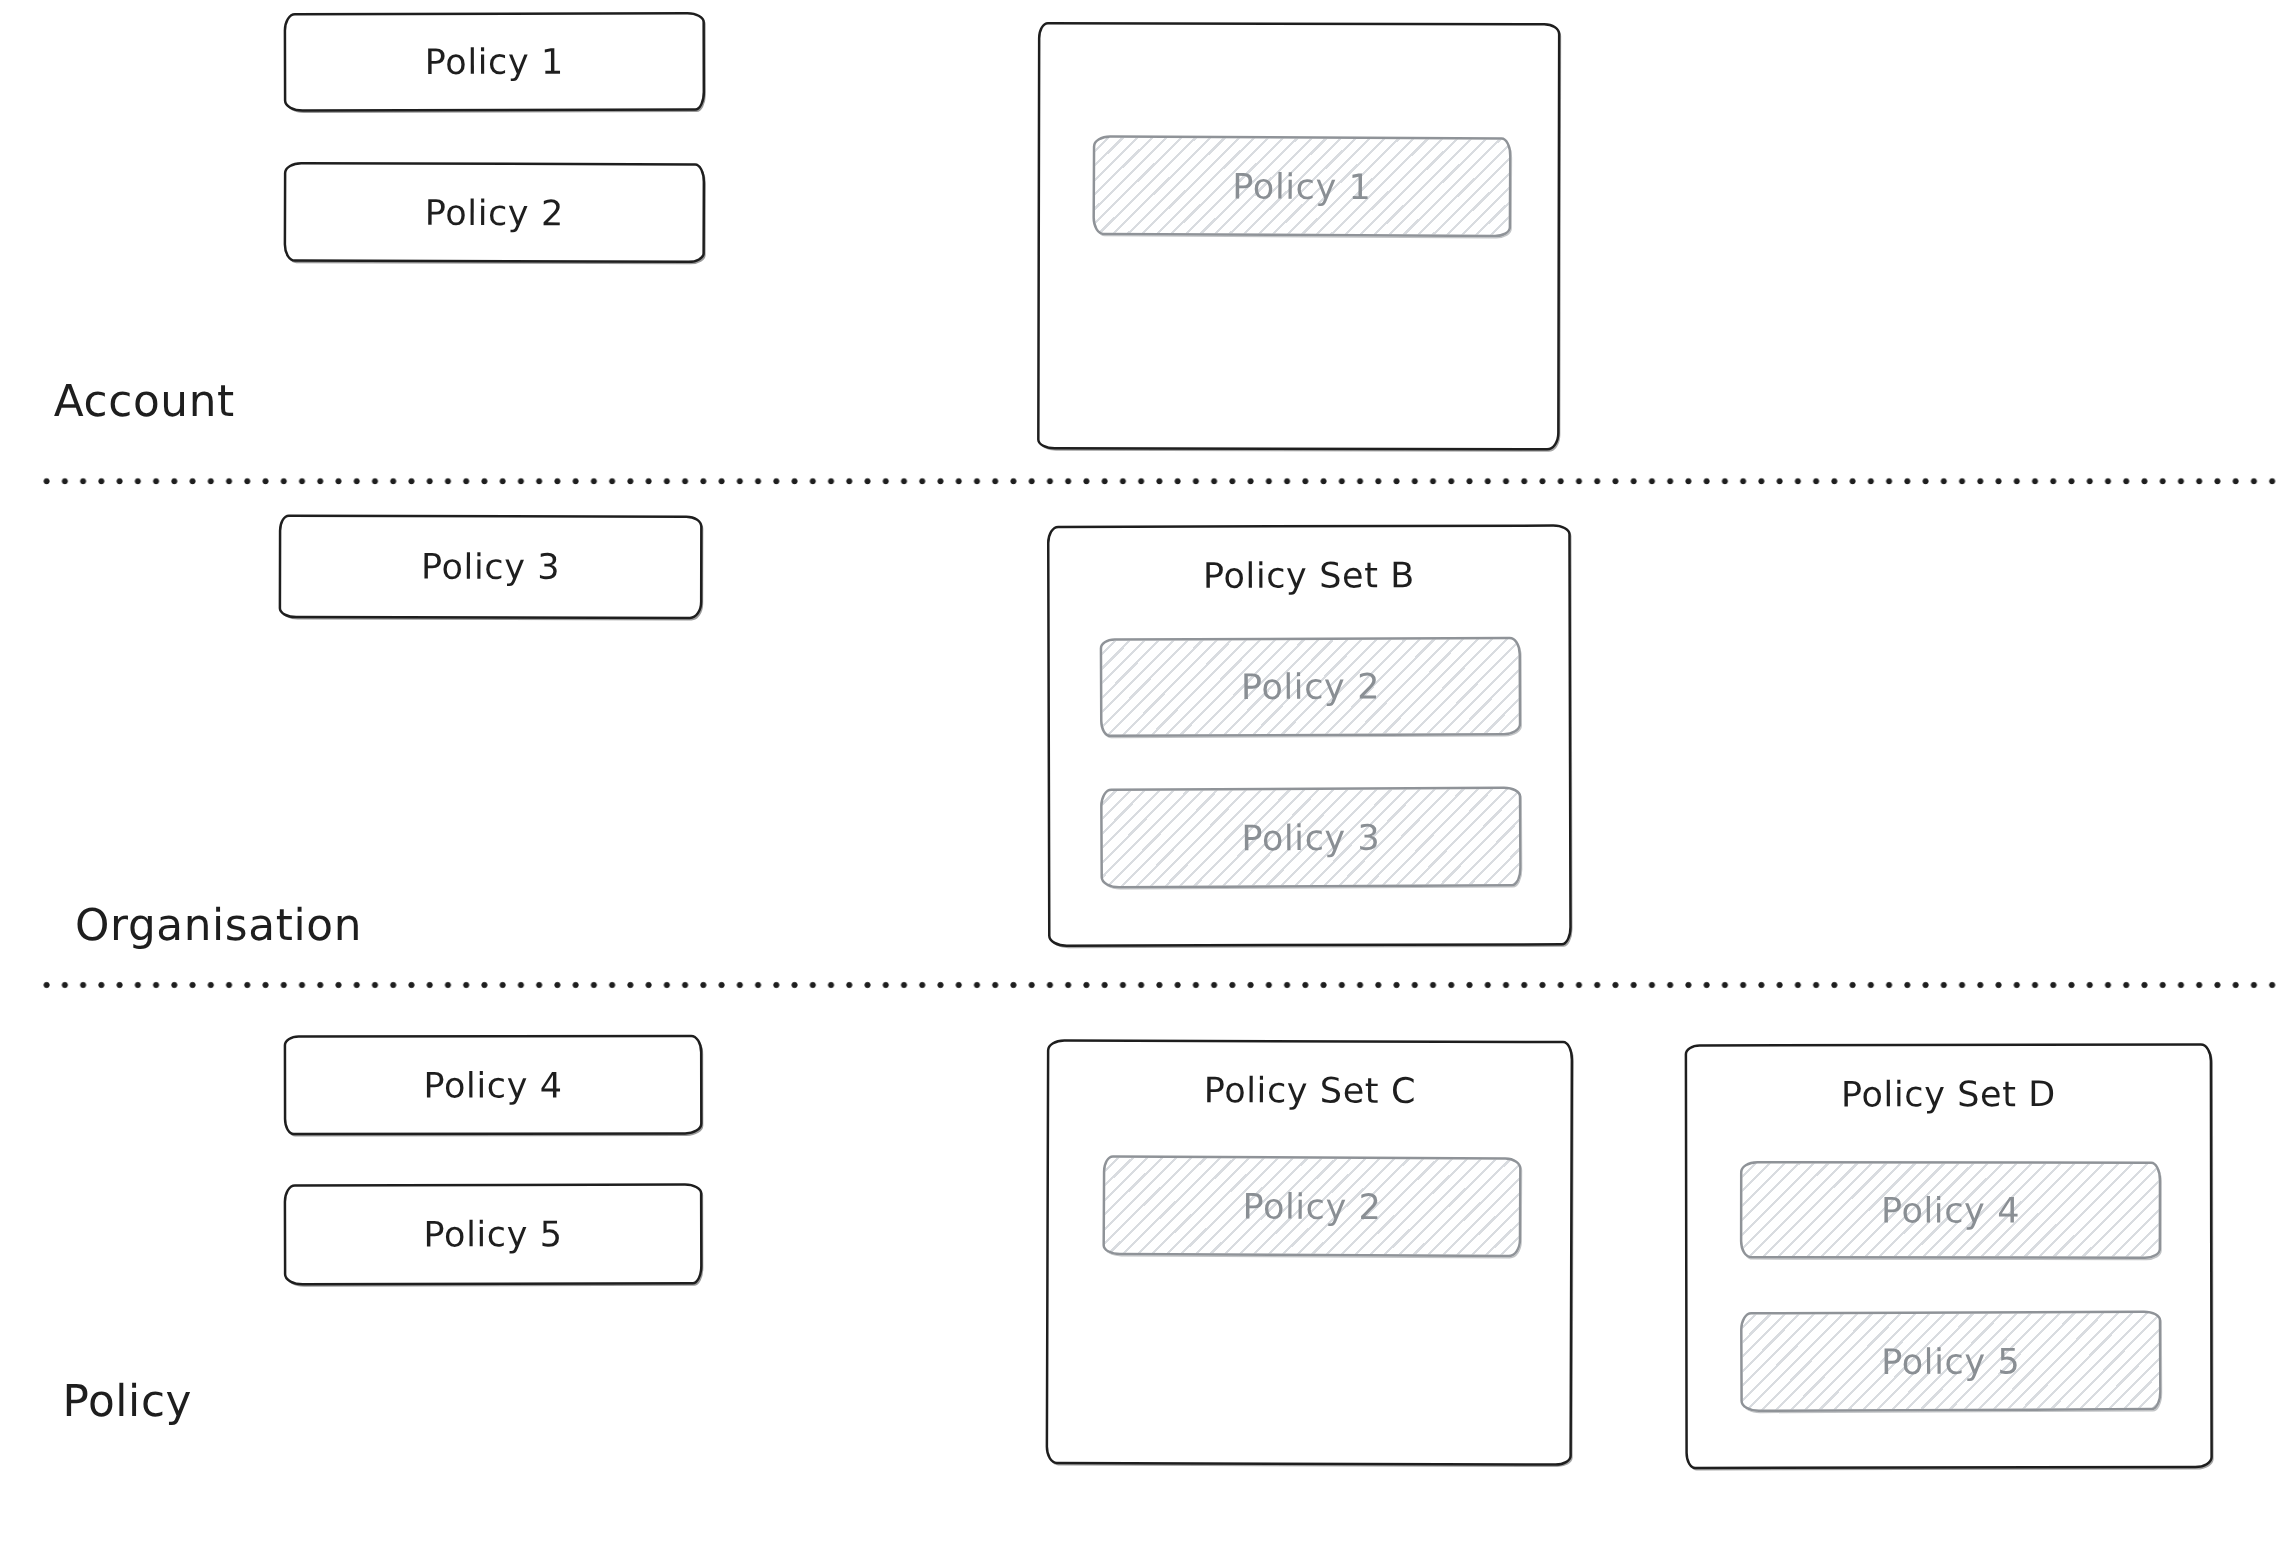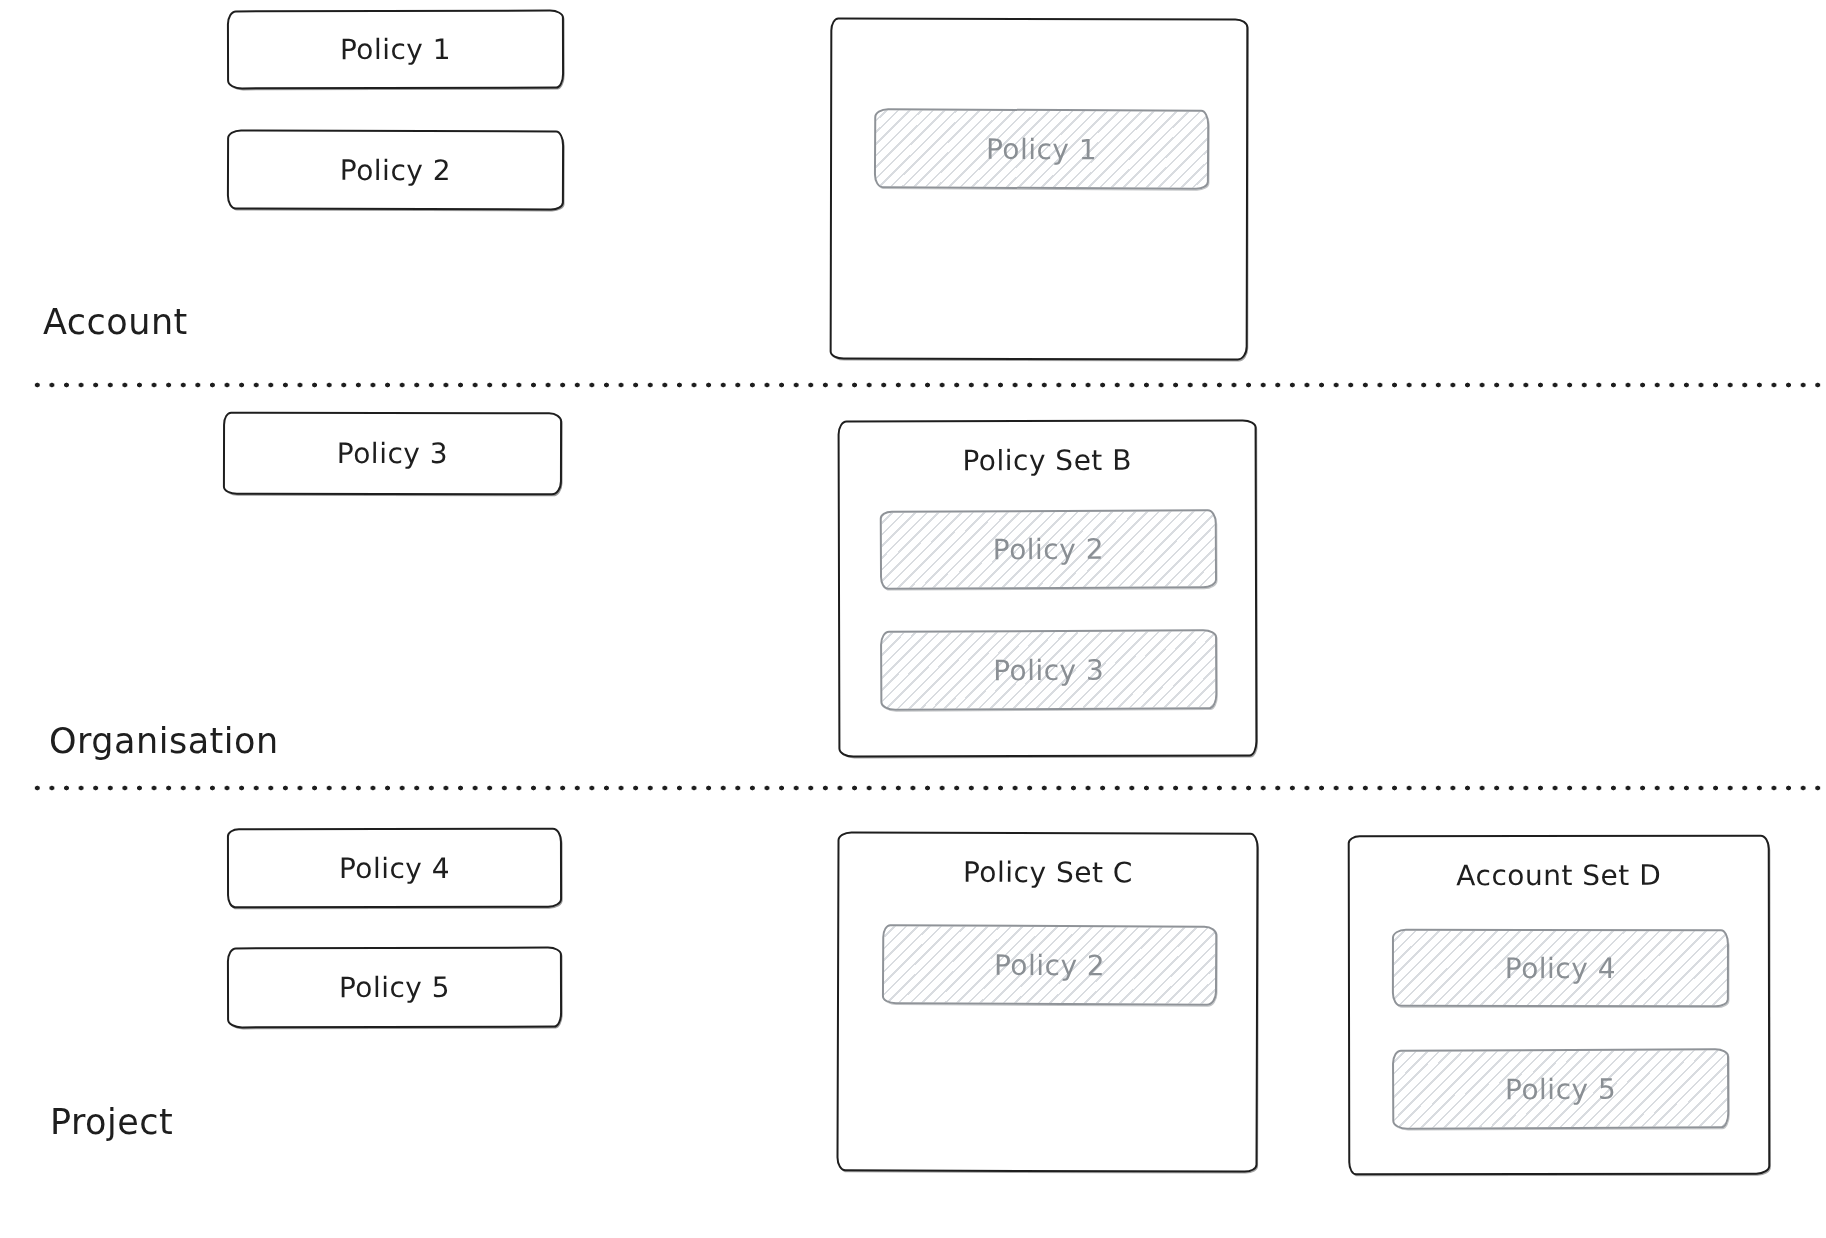--- a/index.html
+++ b/index.html
@@ -85,44 +85,44 @@
   <div class="setbox sk1" style="left:838px;top:420px;width:419px;height:337px">
     <div class="settitle">Policy Set B</div>
     <div class="member sk4" style="left:40px;top:88px;width:337px;height:79px">
       <span>Policy 2</span>
     </div>
     <div class="member sk1" style="left:40px;top:208px;width:337px;height:80px">
       <span>Policy 3</span>
     </div>
   </div>
 
-  <div class="slabel" style="left:49px;top:722px">Organisation</div>
+  <div class="slabel" style="left:60px;top:722px">Organisation</div>
 
   <div class="divider" style="left:30px;top:785px;width:1796px"></div>
 
   <div class="pbox sk4" style="left:227px;top:828px;width:335px;height:80px">
     <span>Policy 4</span>
   </div>
 
   <div class="pbox sk1" style="left:227px;top:947px;width:335px;height:81px">
     <span>Policy 5</span>
   </div>
 
   <div class="setbox sk2" style="left:837px;top:832px;width:421px;height:340px">
     <div class="settitle">Policy Set C</div>
     <div class="member sk3" style="left:43px;top:91px;width:335px;height:80px">
       <span>Policy 2</span>
     </div>
   </div>
 
   <div class="setbox sk4" style="left:1348px;top:835px;width:422px;height:340px">
-    <div class="settitle">Account Set D</div>
+    <div class="settitle">Policy Set D</div>
     <div class="member sk2" style="left:42px;top:92px;width:337px;height:78px">
       <span>Policy 4</span>
     </div>
     <div class="member sk1" style="left:42px;top:212px;width:337px;height:80px">
       <span>Policy 5</span>
     </div>
   </div>
 
-  <div class="slabel" style="left:50px;top:1103px">Project</div>
+  <div class="slabel" style="left:50px;top:1103px">Policy</div>
 
 </div>
 
 </body></html>

